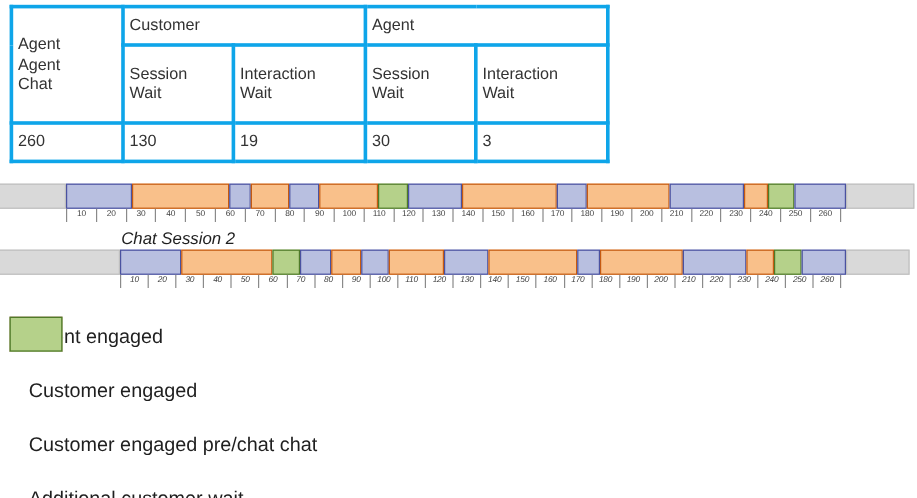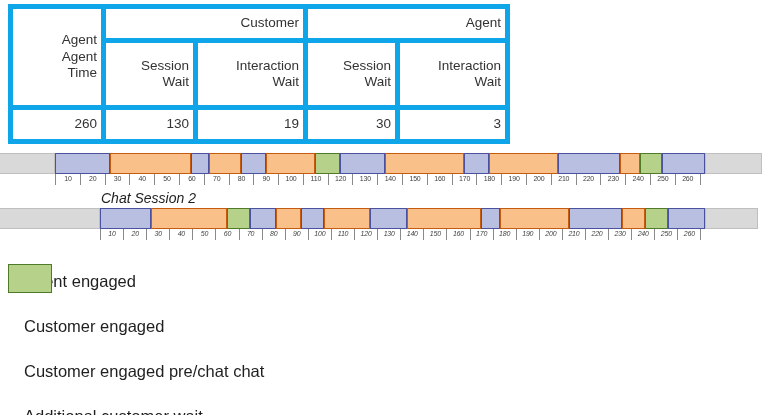--- a/index.html
+++ b/index.html
@@ -18,22 +18,22 @@
 
   
   .metrics-table {
     position: absolute;
     left: 8px;
     top: 4px;
     border-collapse: collapse;
     table-layout: fixed;
   }
   .metrics-table td {
-    border: 5px solid #0ea5e9;
-    text-align: right;
+    border: 3px solid #0ea5e9;
+    text-align: left;
     vertical-align: middle;
     font-size: 13.5px;
     line-height: 1.22;
     padding: 2px 4px;
     color: #333333;
   }
   .col-aht   { width: 93px; }
   .col-cs    { width: 92px; }
   .col-ci    { width: 110px; }
   .col-as    { width: 92px; }
@@ -130,21 +130,21 @@
       <col class="col-cs">
       <col class="col-ci">
       <col class="col-as">
       <col class="col-ai">
   </colgroup>
   <tbody>
     <tr>
       <td rowspan="2">
         <div>Agent</div>
         <div>Agent</div>
-        <div>Time</div>
+        <div>Chat</div>
       </td>
       <td class="cell-group cell-grouprow" colspan="2">Customer</td>
       <td class="cell-group cell-grouprow" colspan="2">Agent</td>
     </tr>
     <tr>
       <td class="cell-head">
         <div>Session</div>
         <div>Wait</div>
       </td>
       <td class="cell-head">

